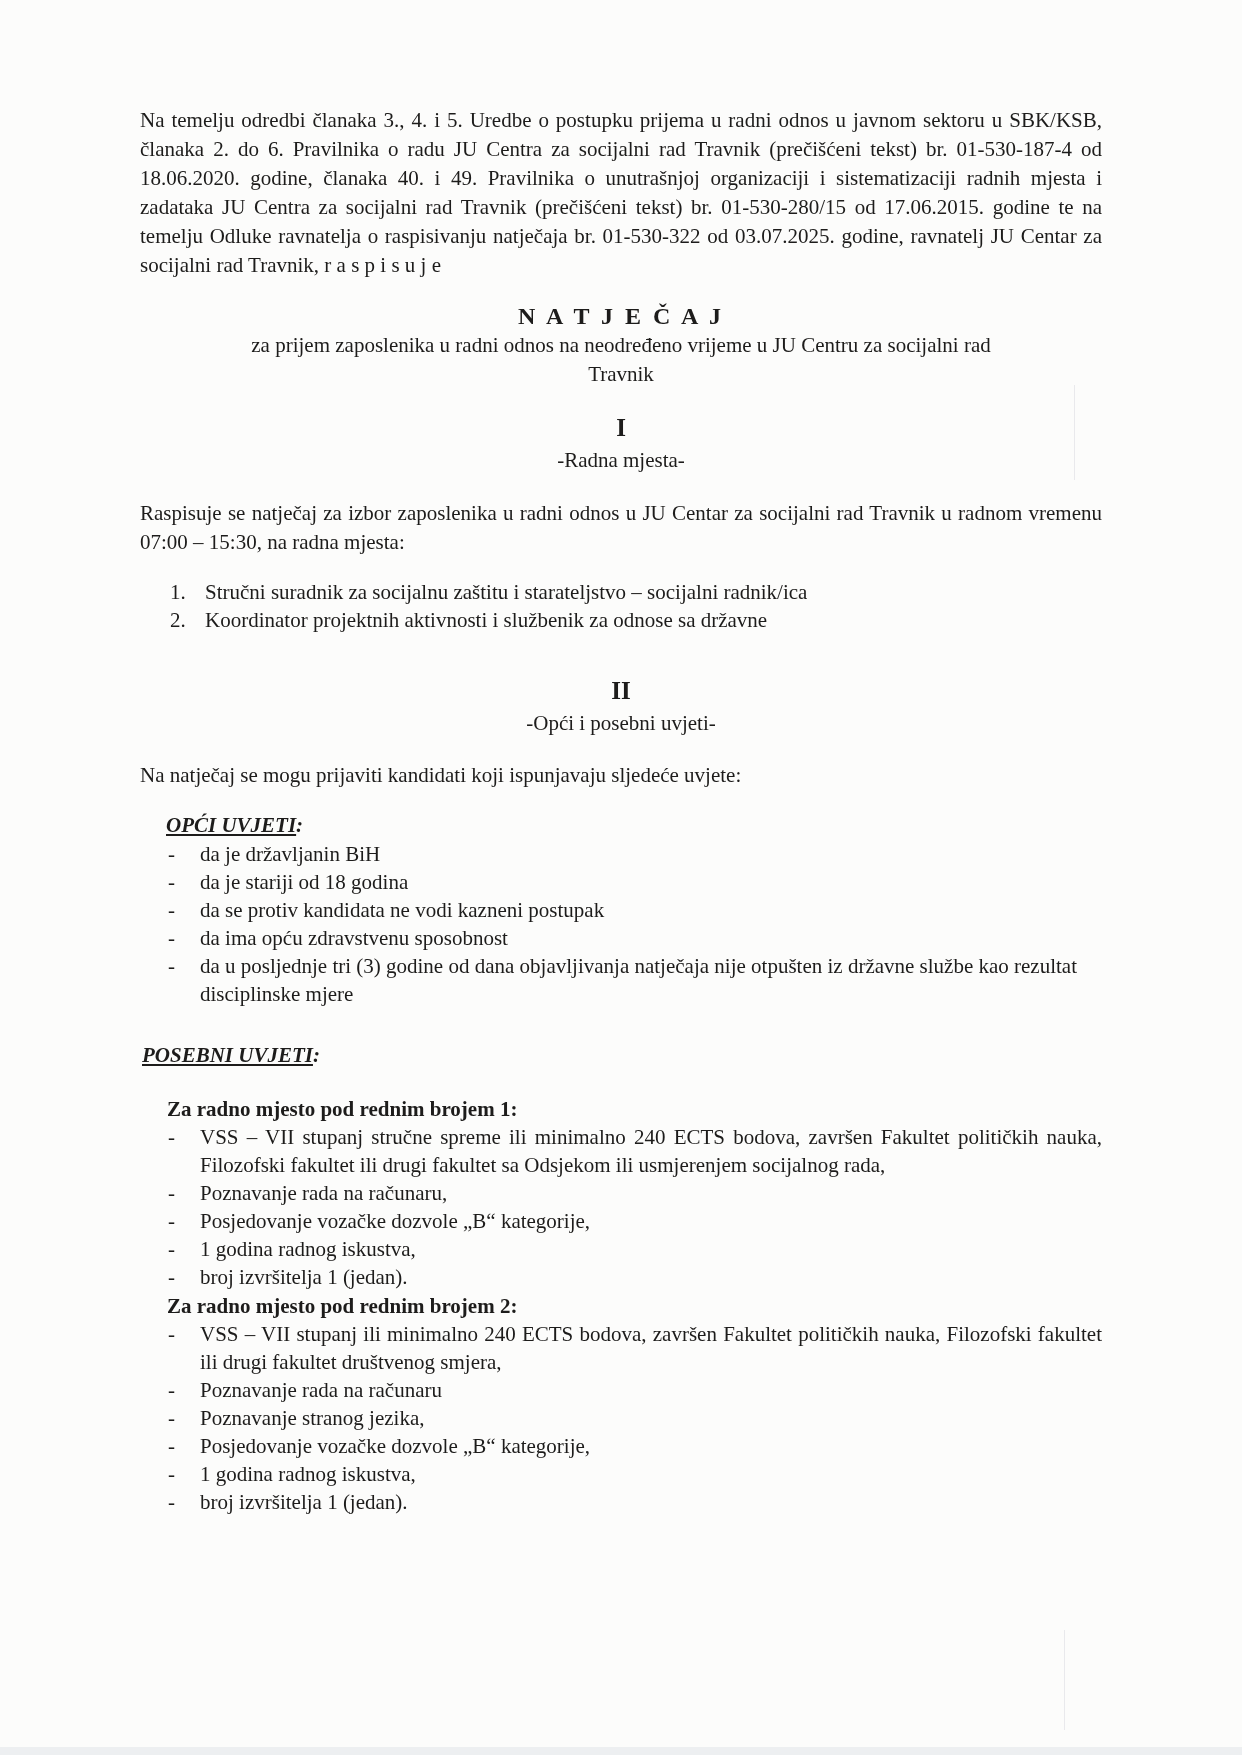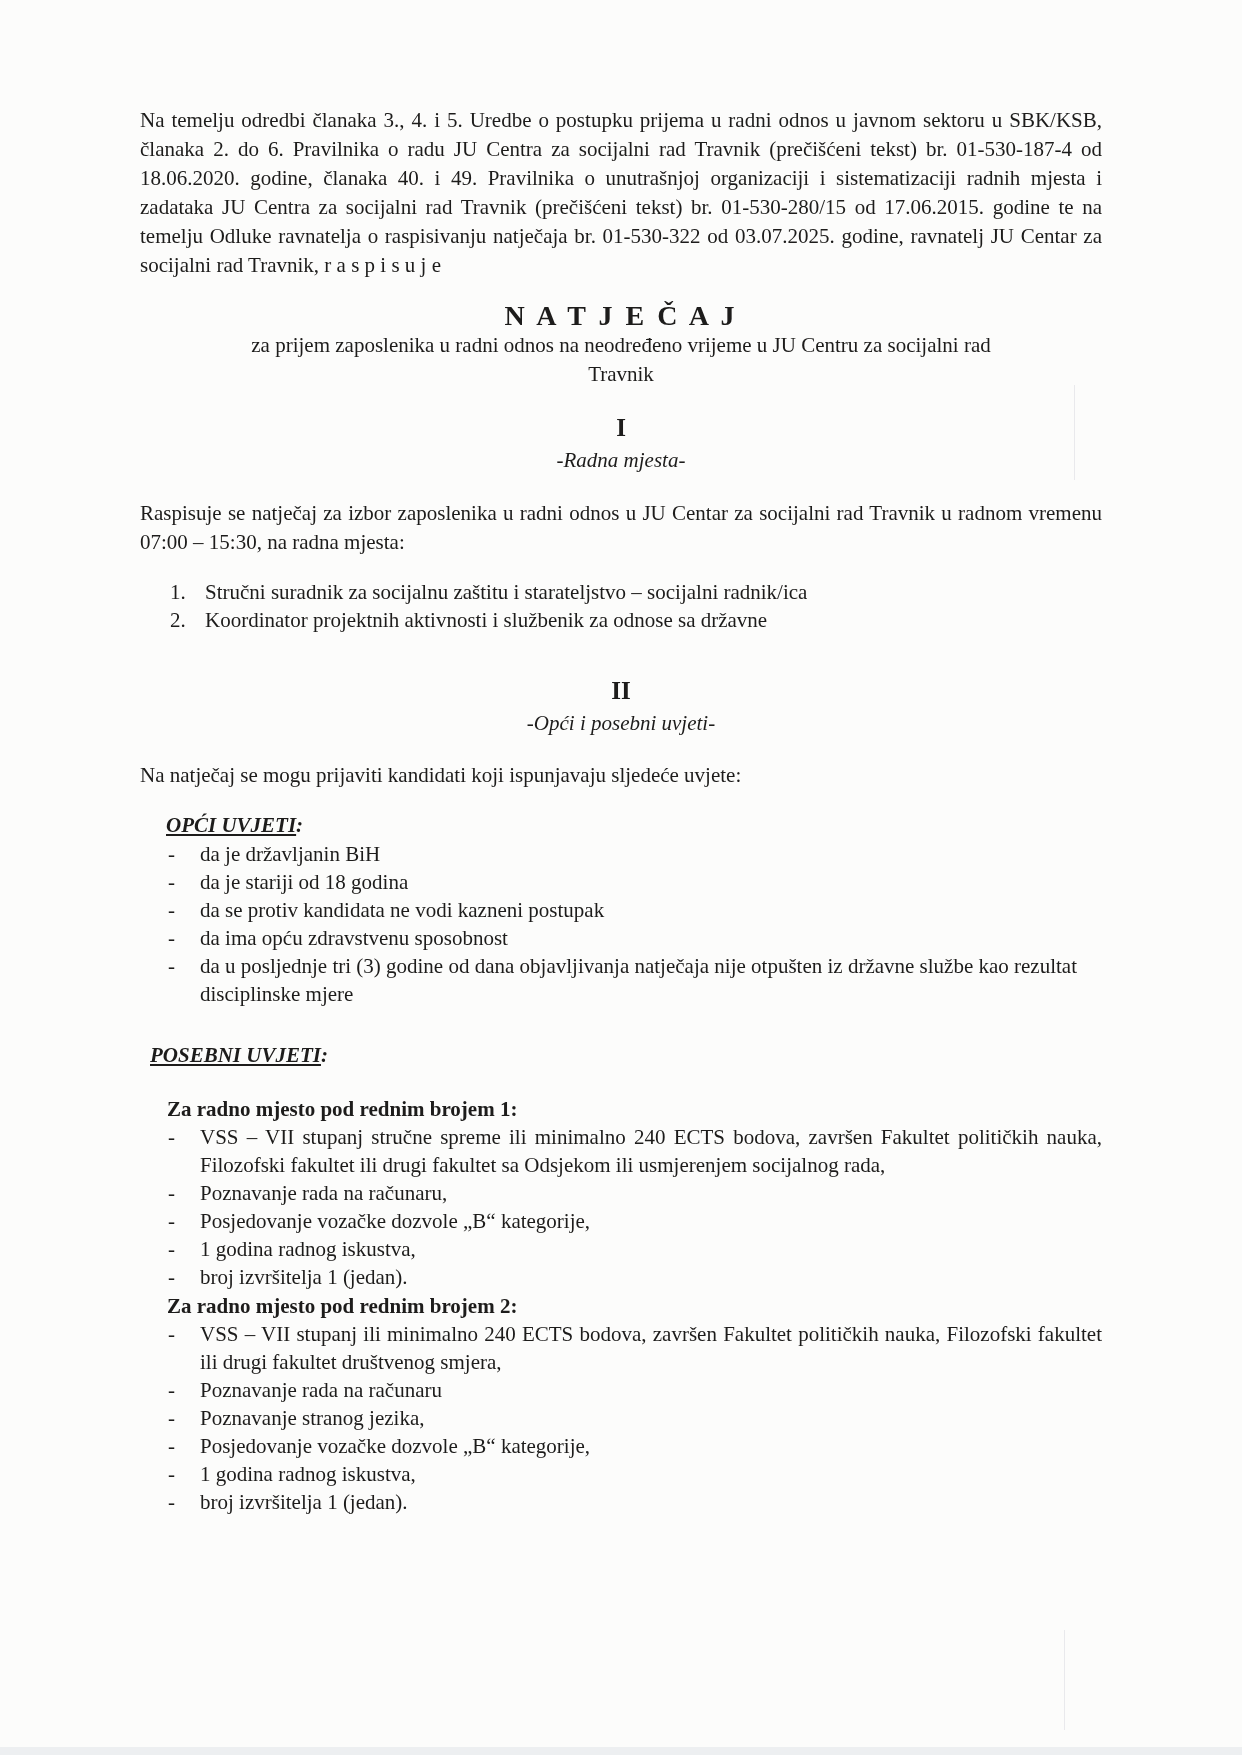--- a/index.html
+++ b/index.html
@@ -19,53 +19,53 @@
   }
   .content {
     position: absolute; left: 140px; top: 85px;
     width: 962px;
     font-size: 21px; line-height: 29px;
   }
   .intro { text-align: justify; }
   .doc-title {
     margin-top: 9px;
     text-align: center;
-    font-size: 28px; line-height: 30px;
+    font-size: 24px; line-height: 30px;
     font-weight: bold;
     letter-spacing: 3px;
   }
   .subtitle { margin-top: 0; text-align: center; line-height: 29px; }
   .section-numeral {
     text-align: center; font-weight: bold;
     font-size: 25px; line-height: 29px;
   }
   .numeral-1 { margin-top: 24px; }
   .numeral-2 { margin-top: 42px; }
-  .section-caption { text-align: center; font-style: italic; line-height: 29px; margin-top: 4px; }
+  .section-caption { text-align: center; line-height: 29px; margin-top: 4px; }
   .para-jobs { margin-top: 24px; text-align: justify; }
   .para-conditions { margin-top: 23px; }
   ol.jobs-list {
     list-style: none; margin: 20px 0 0 0; padding: 0;
     line-height: 28px;
   }
   ol.jobs-list li { display: grid; grid-template-columns: 35px 1fr; padding-left: 30px; }
   ul.dash-list {
     list-style: none; margin: 0; padding: 0;
     line-height: 28px;
   }
   ul.dash-list li { display: grid; grid-template-columns: 32px 1fr; padding-left: 28px; }
   ul.dash-list .li-text.just { text-align: justify; }
   .cond-heading {
     font-weight: bold; font-style: italic;
     line-height: 29px;
   }
   .cond-heading .u { text-decoration: underline; }
   .opci-heading { margin-top: 21px; margin-left: 26px; }
   .opci-list { margin-top: 18px; }
-  .posebni-heading { margin-top: 33px; margin-left: 10px; }
+  .posebni-heading { margin-top: 33px; margin-left: 2px; }
   .job-heading { font-weight: bold; line-height: 28px; margin-left: 27px; }
   .job1-heading { margin-top: 25px; }
   .job2-heading { margin-top: 1px; }
   .scan-line-v {
     position: absolute; width: 1px; background: #e9e9ec;
   }
   .bottom-strip {
     position: absolute; left: 0; bottom: 0;
     width: 1242px; height: 8px;
     background: #edeff1;

